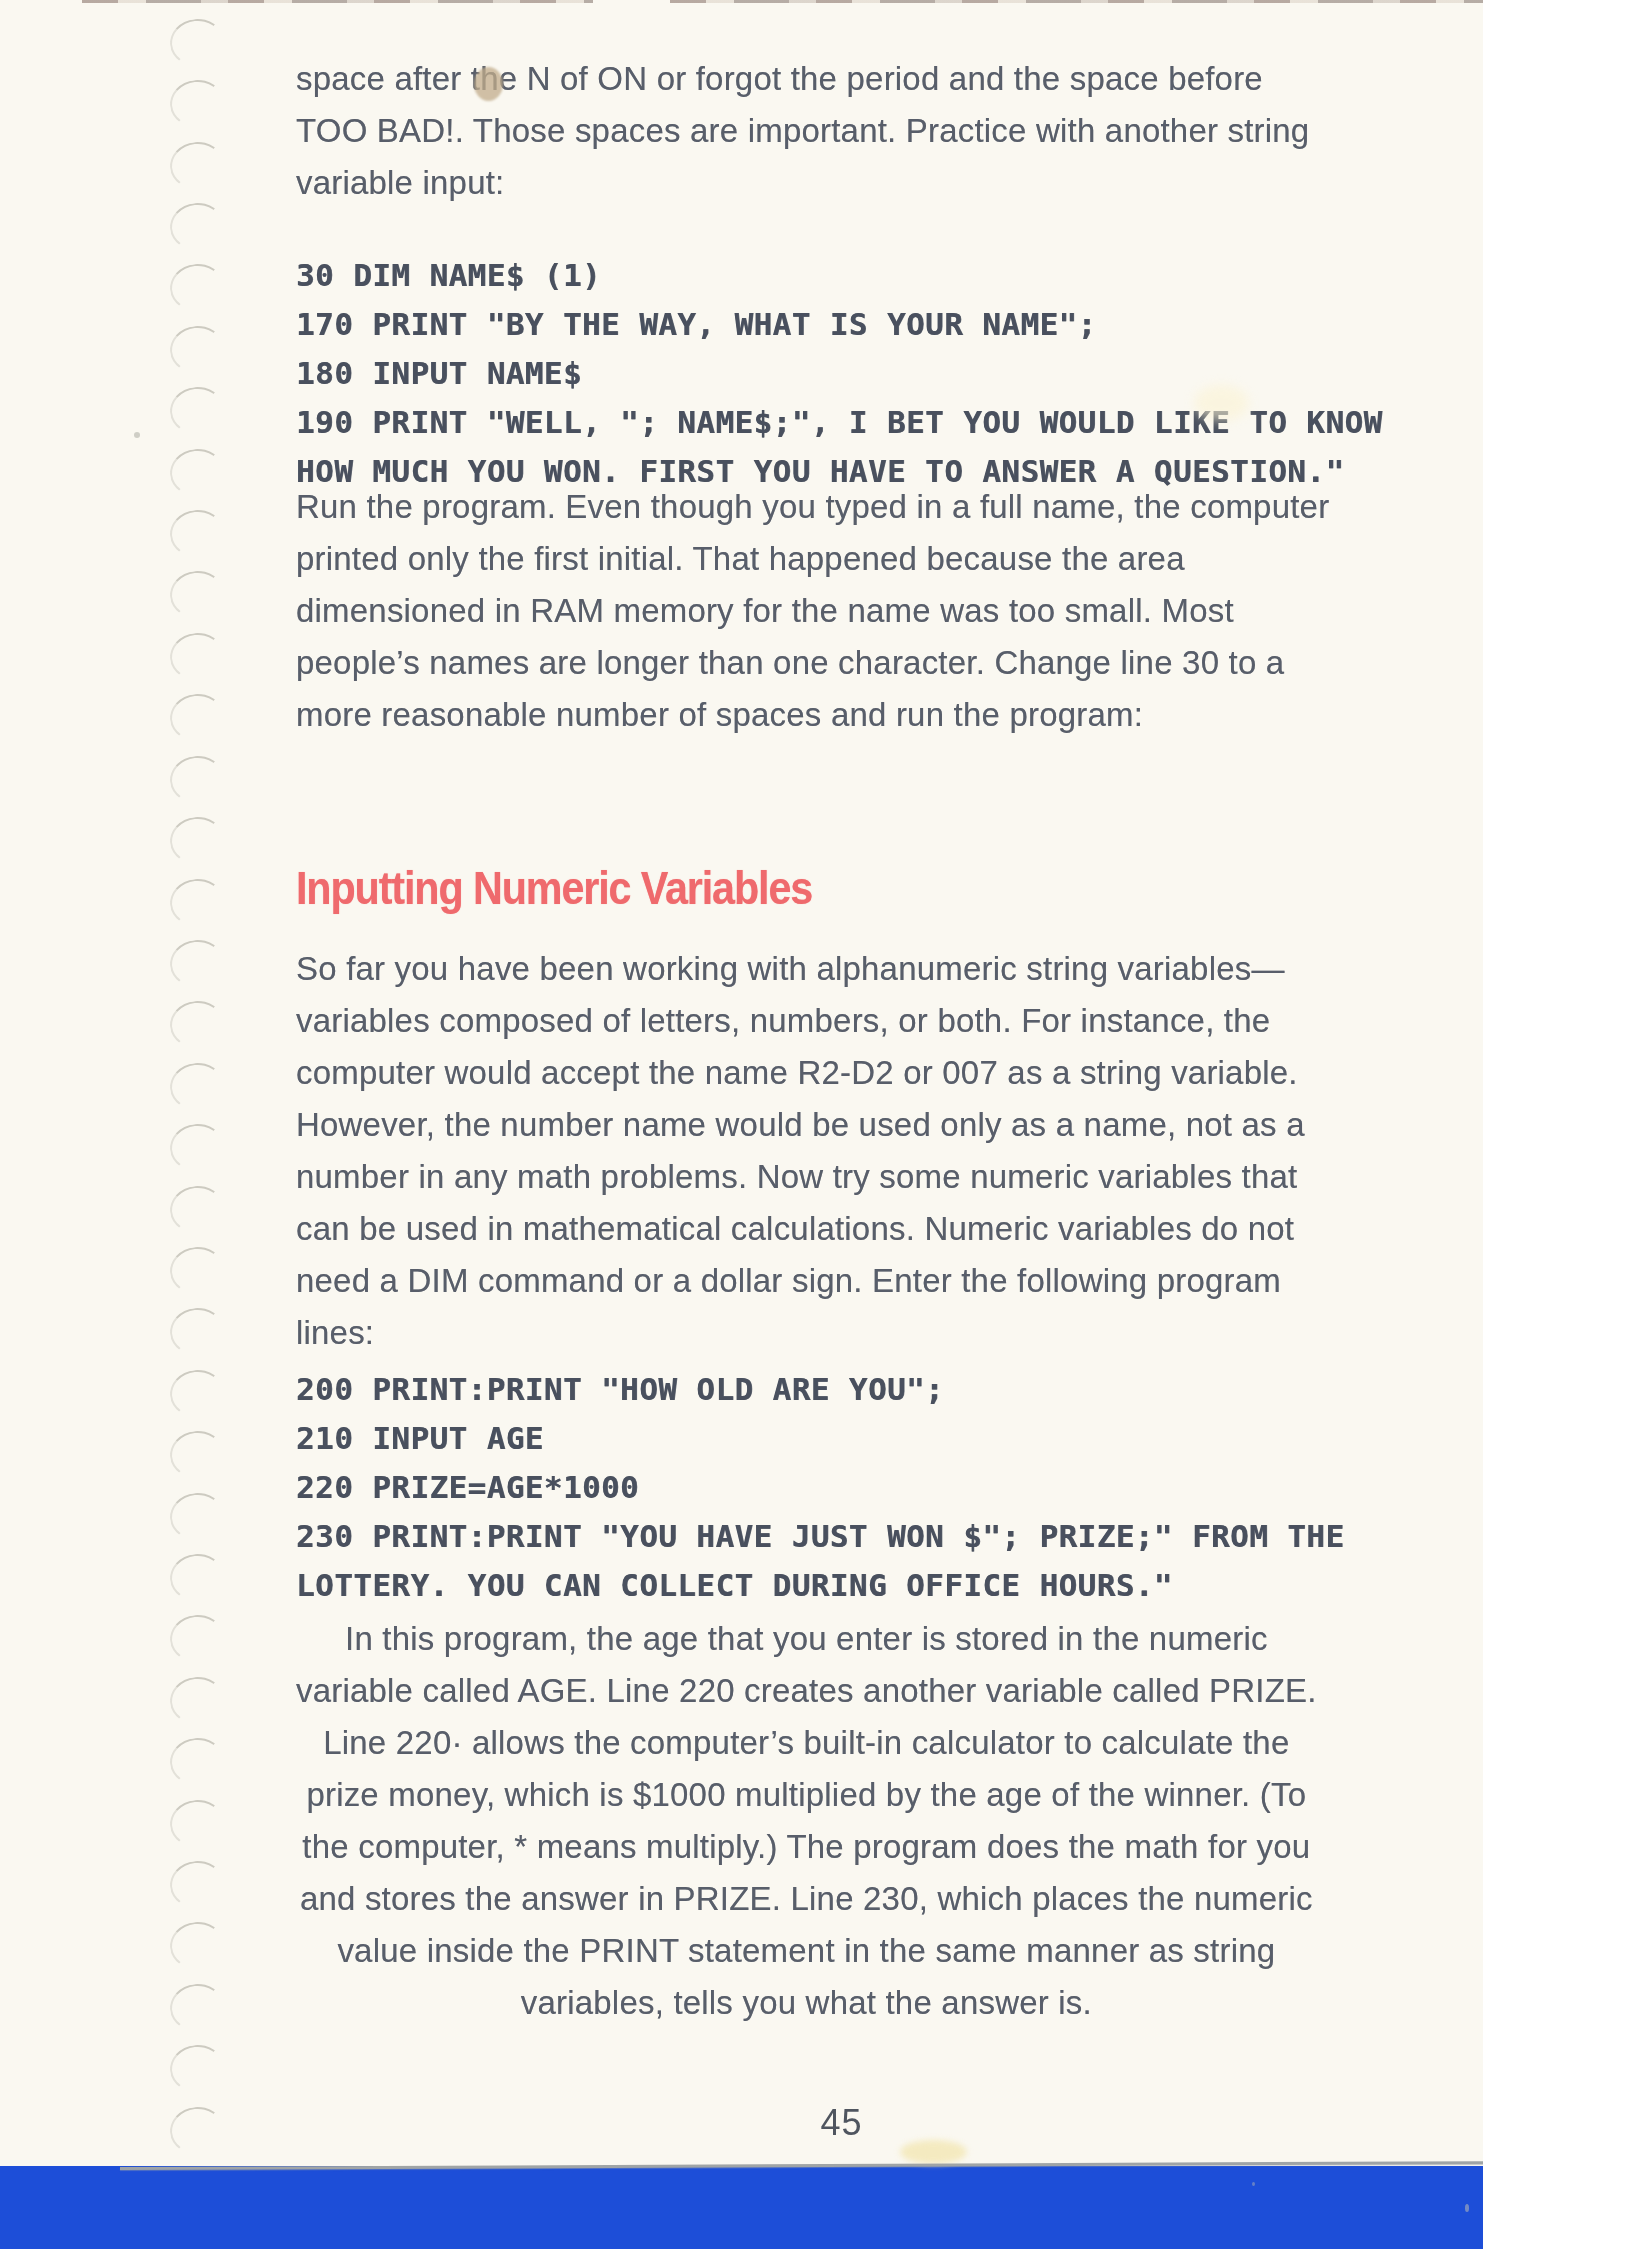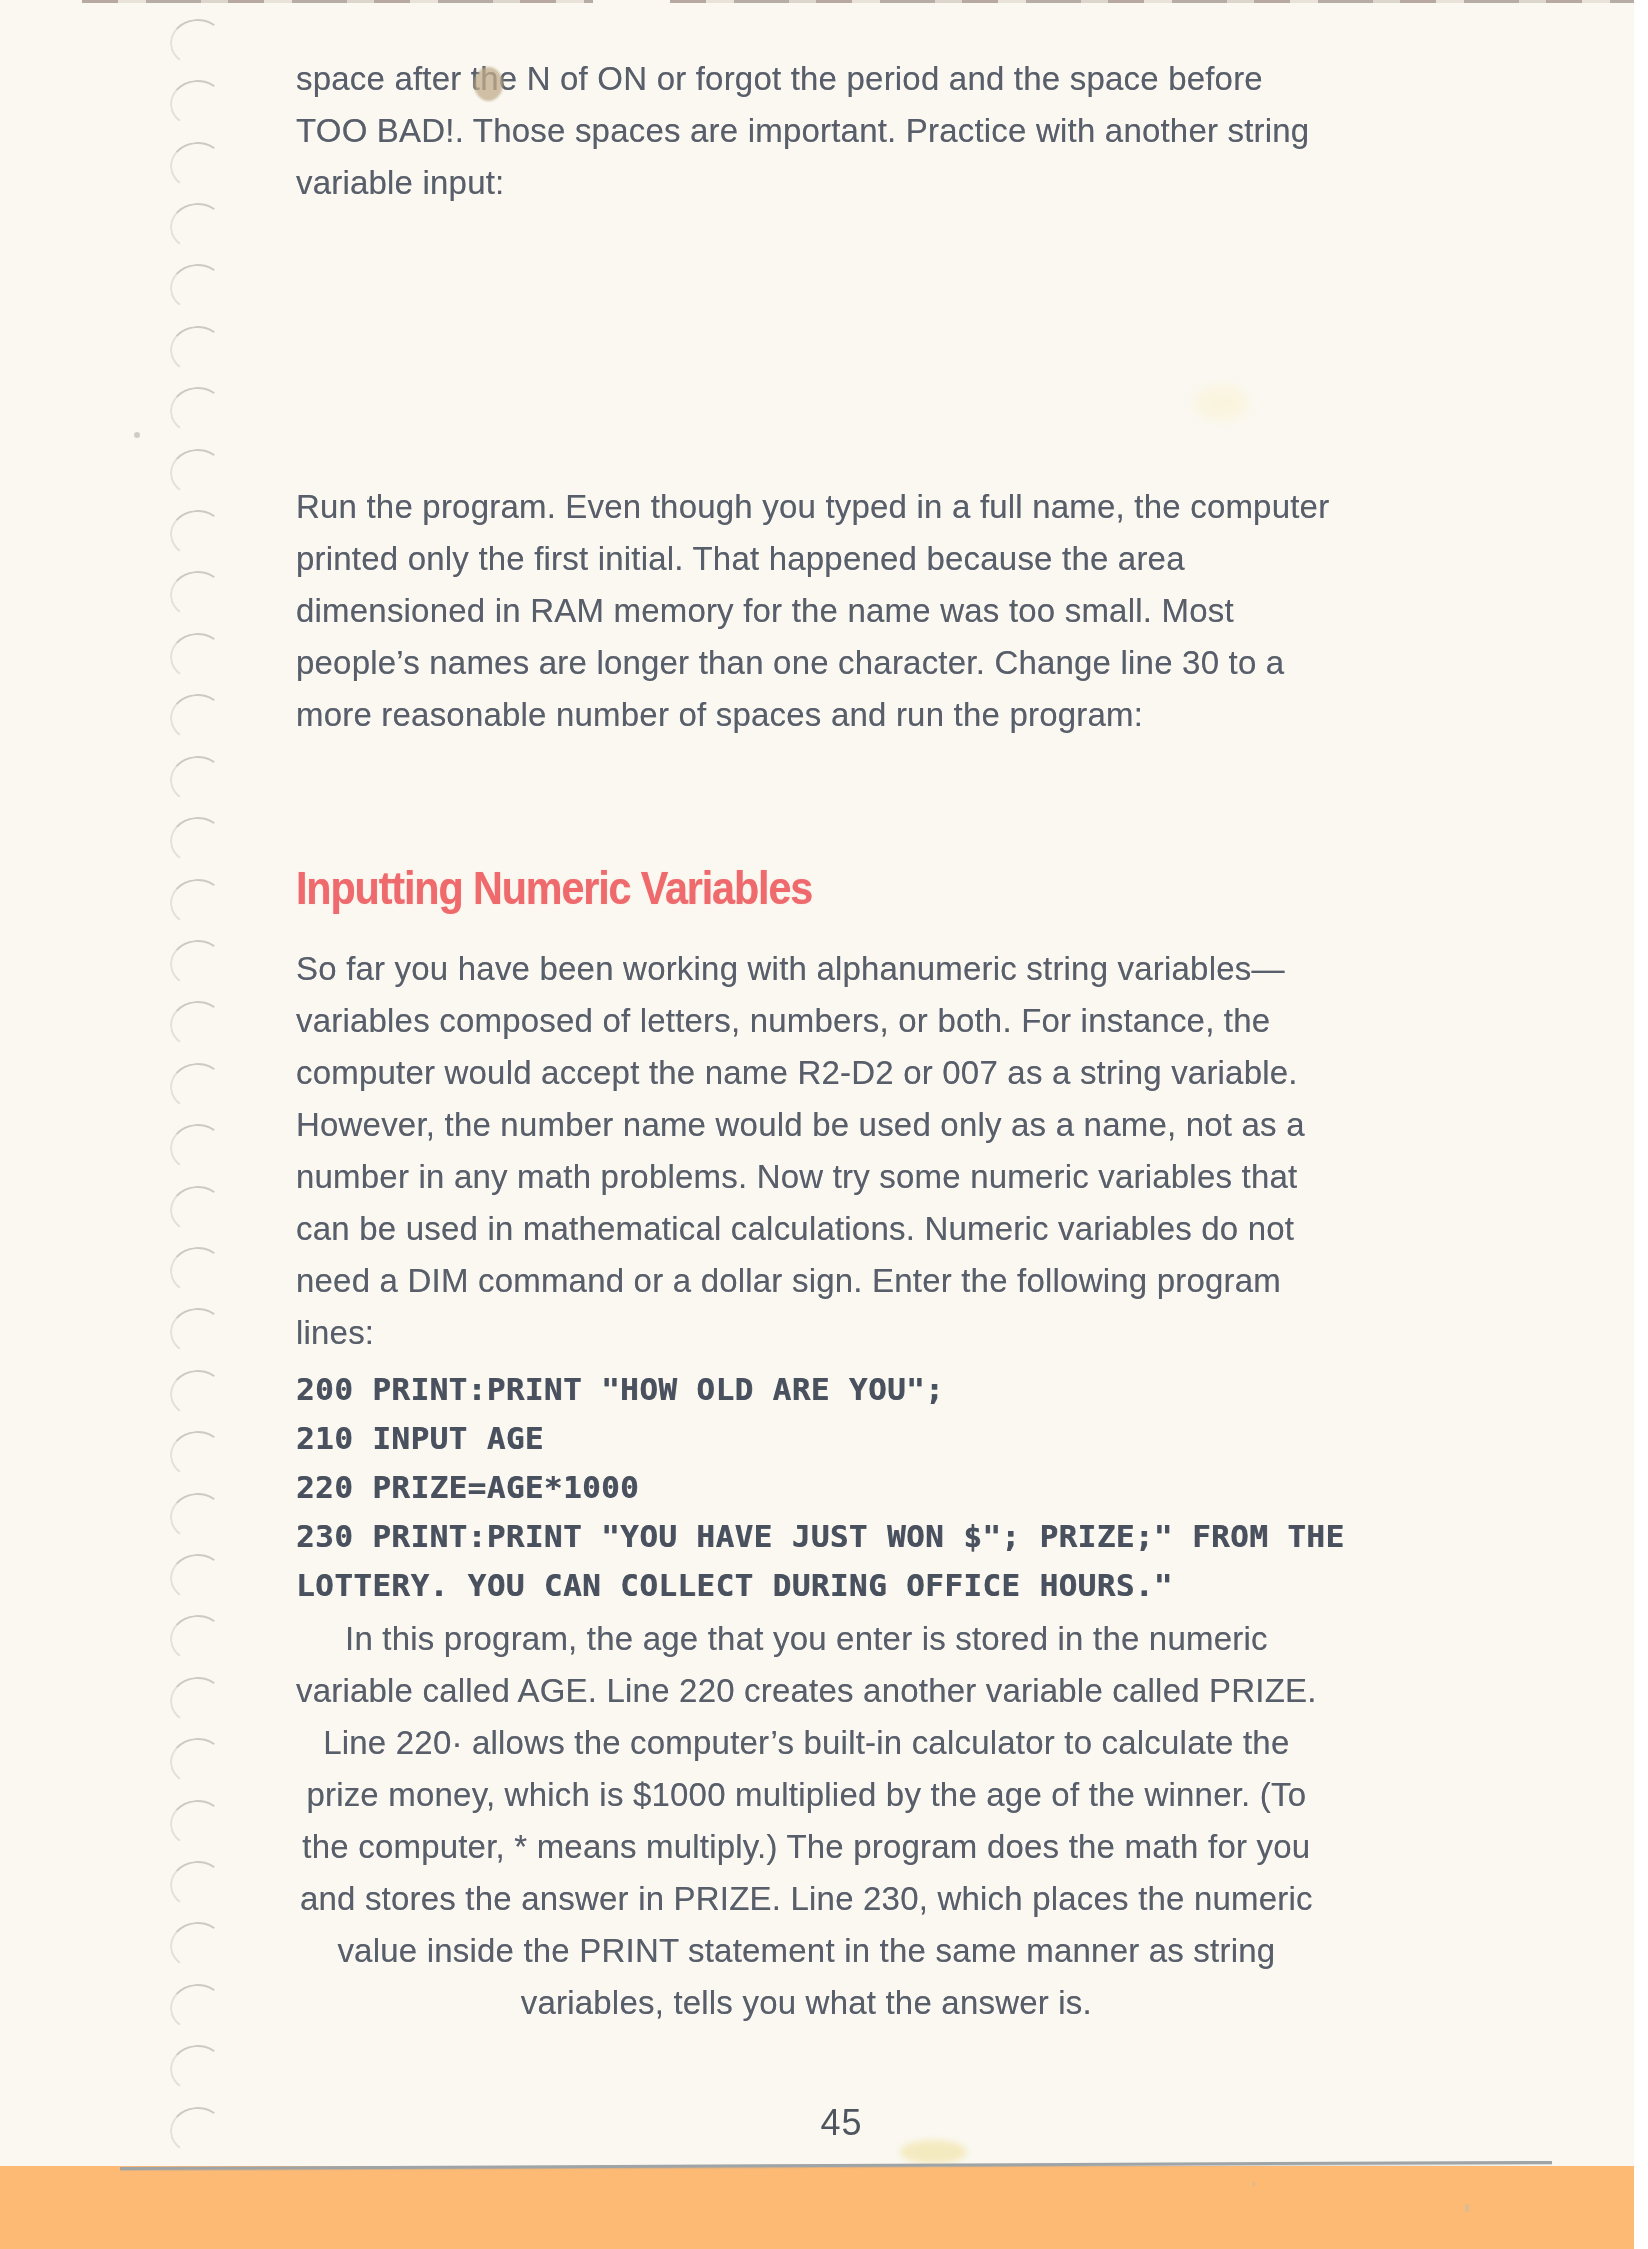--- a/index.html
+++ b/index.html
@@ -1,20 +1,20 @@
 <!DOCTYPE html>
 <html style="--c-heading: #ef6a6d; --c-body_text: #585e6a; --c-code_text: #49505e; --c-page_bg: #faf8f1; --c-edge_line: #9fa4a6;font-size:13.7px"><head>
 <meta charset="utf-8">
 <style>
   html, body { margin: 0; padding: 0; }
   body { width: 1649px; height: 2250px; font-family: "Liberation Sans", sans-serif; }
 
   .canvas {
-    position: relative; width: 1634px; height: 2250px;
-    background: #fdba74; overflow: hidden;
+    position: relative; width: 1483px; height: 2250px;
+    background: #1d4ed8; overflow: hidden;
   }
 
   
   .page {
     position: absolute; left: 0; top: 0; width: 1649px; height: 2166px;
     background: linear-gradient(180deg, #fbf9f2 0%, #faf8f1 60%, #faf7ee 100%);
   }
 
   
   .edge-strip {
@@ -125,20 +125,25 @@
         <div class="arc" style="left: 170px; top: 1922px;"></div>
         <div class="arc" style="left: 170px; top: 1984px;"></div>
         <div class="arc" style="left: 170px; top: 2045px;"></div>
         <div class="arc" style="left: 170px; top: 2107px;"></div>
       </div>
 
     <p class="lines body-text" style="left:296px; top:53px;">space after the N of ON or forgot the period and the space before
 TOO BAD!. Those spaces are important. Practice with another string
 variable input:</p>
 
+    <p class="lines code-text" style="left:296px; top:251px;">30 DIM NAME$ (1)
+170 PRINT "BY THE WAY, WHAT IS YOUR NAME";
+180 INPUT NAME$
+190 PRINT "WELL, "; NAME$;", I BET YOU WOULD LIKE TO KNOW
+HOW MUCH YOU WON. FIRST YOU HAVE TO ANSWER A QUESTION."</p>
 
     <p class="lines body-text" style="left:296px; top:481px;">Run the program. Even though you typed in a full name, the computer
 printed only the first initial. That happened because the area
 dimensioned in RAM memory for the name was too small. Most
 people’s names are longer than one character. Change line 30 to a
 more reasonable number of spaces and run the program:</p>
 
 
     <h1 class="heading" style="left:296px; top:860px;">Inputting Numeric Variables</h1>
 

